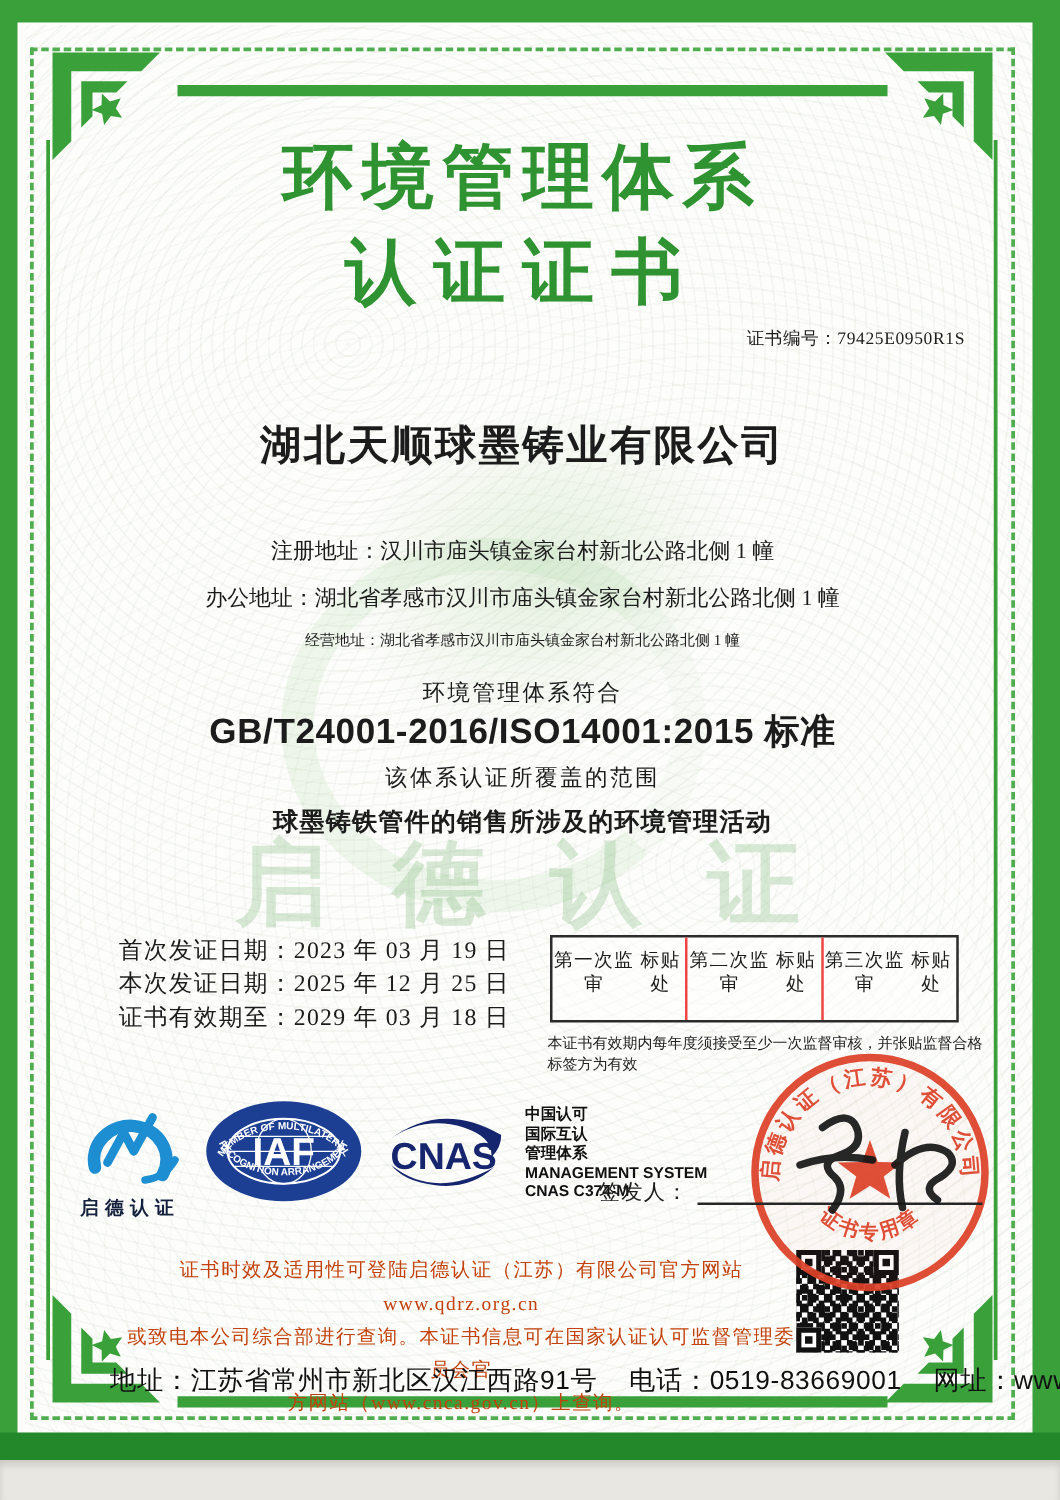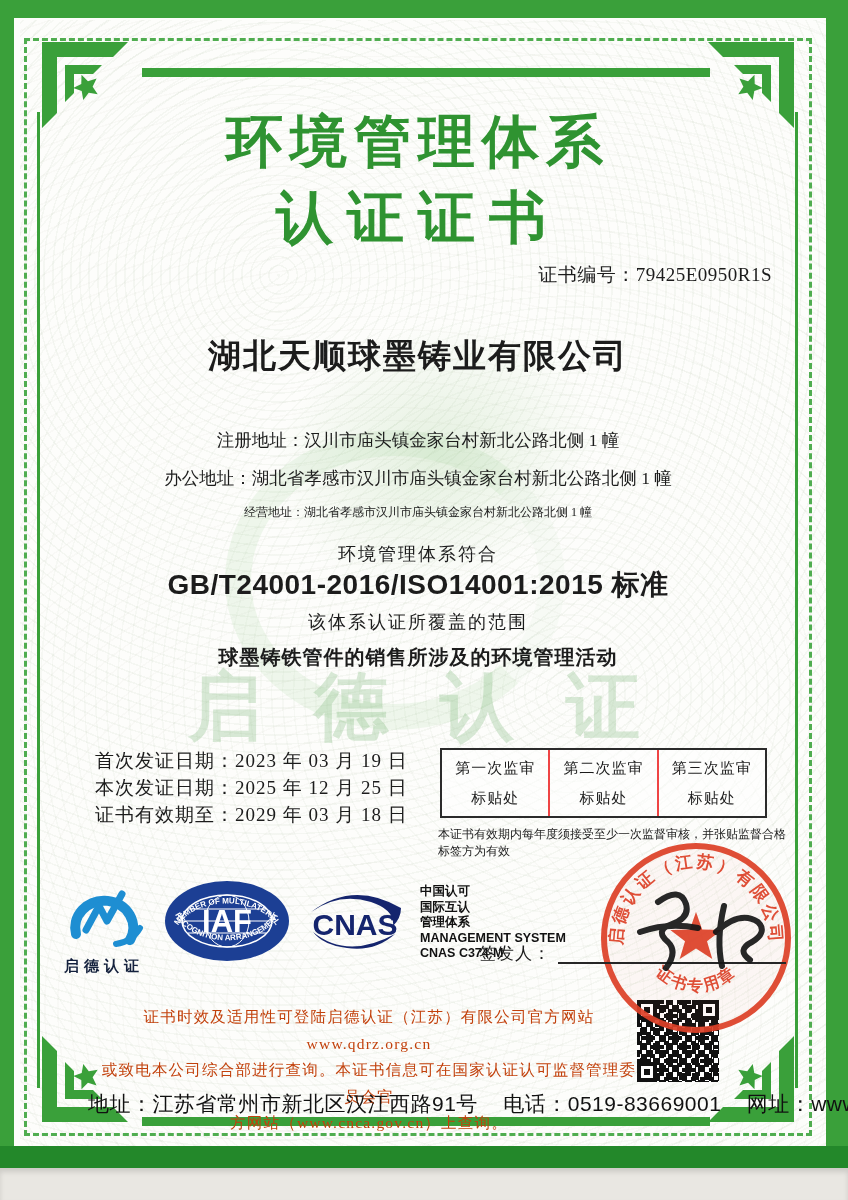--- a/index.html
+++ b/index.html
@@ -43,42 +43,42 @@
   .corner.tl { left:38px; top:38px; }
   .corner.tr { right:50px; top:38px; transform:scaleX(-1); }
   .corner.bl { left:38px; bottom:74px; transform:scaleY(-1); }
   .corner.br { right:50px; bottom:74px; transform:scale(-1,-1); }
 
   
   .cline { position:absolute; left:44px; right:56px; text-align:center; }
   .title { font-size:57px; font-weight:bold; color:#2f9331; }
   .t1 { top:104px; letter-spacing:7px; }
   .t2 { top:180px; letter-spacing:14px; }
-  .cert-no { position:absolute; top:262px; right:76px; font-size:19px; letter-spacing:.5px; }
+  .cert-no { position:absolute; top:262px; right:76px; font-size:14px; letter-spacing:.5px; }
   .certify { top:302px; font-size:21px; letter-spacing:3px; }
   .company { top:334px; font-size:33px; font-weight:bold; letter-spacing:2px;
     font-family:"Liberation Sans","DejaVu Sans",sans-serif; }
   .credit  { top:388px; font-size:17px; color:#222; }
   .addr1 { top:428px; font-size:17.5px; }
   .addr2 { top:466px; font-size:17.5px; }
   .addr3 { top:504px; font-size:12px; }
   .conform { top:542px; font-size:18px; letter-spacing:2px; }
   .standard { top:566px; font-size:28px; font-weight:bold; letter-spacing:.5px;
     font-family:"Liberation Sans","DejaVu Sans",sans-serif; }
   .scope-label { top:610px; font-size:18px; letter-spacing:2px; }
   .scope { top:644px; font-size:20px; font-weight:bold; letter-spacing:1px;
     font-family:"Liberation Sans","DejaVu Sans",sans-serif; }
 
   
   .dates { position:absolute; left:95px; top:747px; font-size:19px; line-height:27px; letter-spacing:1px; }
 
   
   .audit-table { position:absolute; left:440px; top:748px; width:327px; height:70px;
     border:2px solid #2b2b2b; display:flex; background:rgba(255,255,255,.5); }
-  .audit-cell { flex:1; display:flex; flex-direction:column; justify-content:space-between;
+  .audit-cell { flex:1; display:flex; flex-direction:row; justify-content:space-between;
     padding:9px 0 8px; text-align:center; font-size:15px; letter-spacing:1px; }
   .audit-cell + .audit-cell { border-left:2px solid #ef4444; }
   .table-note { position:absolute; left:438px; top:826px; width:348px;
     font-size:12px; line-height:17px; color:#222; }
 
   
   .qd-logo  { position:absolute; left:58px;  top:880px; width:92px;  height:78px; }
   .qd-label { position:absolute; left:48px;  top:957px; width:112px; text-align:center;
     font-size:15px; font-weight:bold; letter-spacing:5px; color:#14213d; }
   .iaf-logo  { position:absolute; left:163px; top:880px; width:128px; height:82px; }

